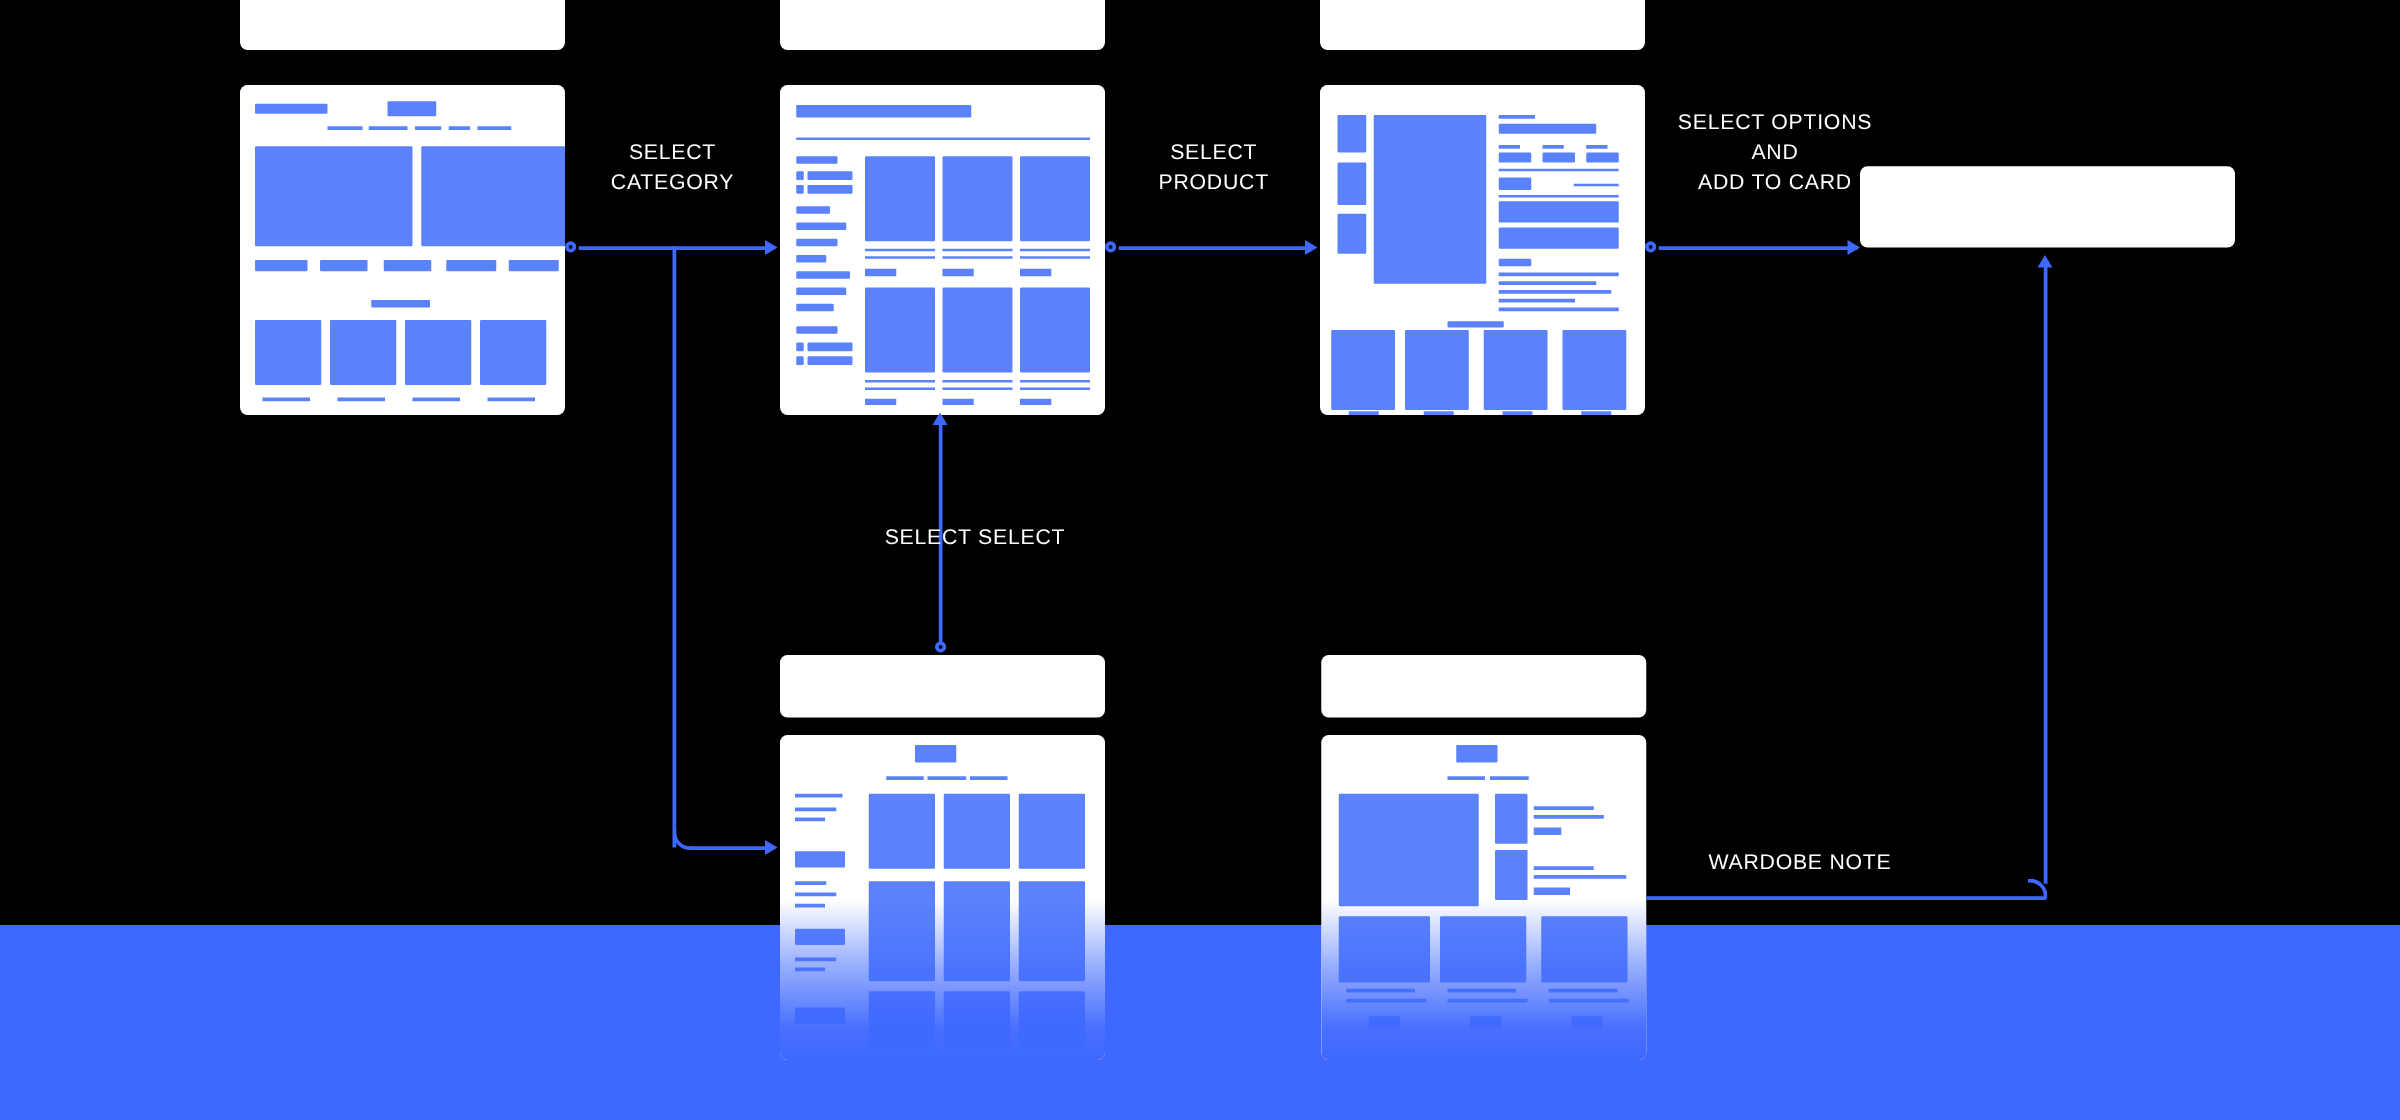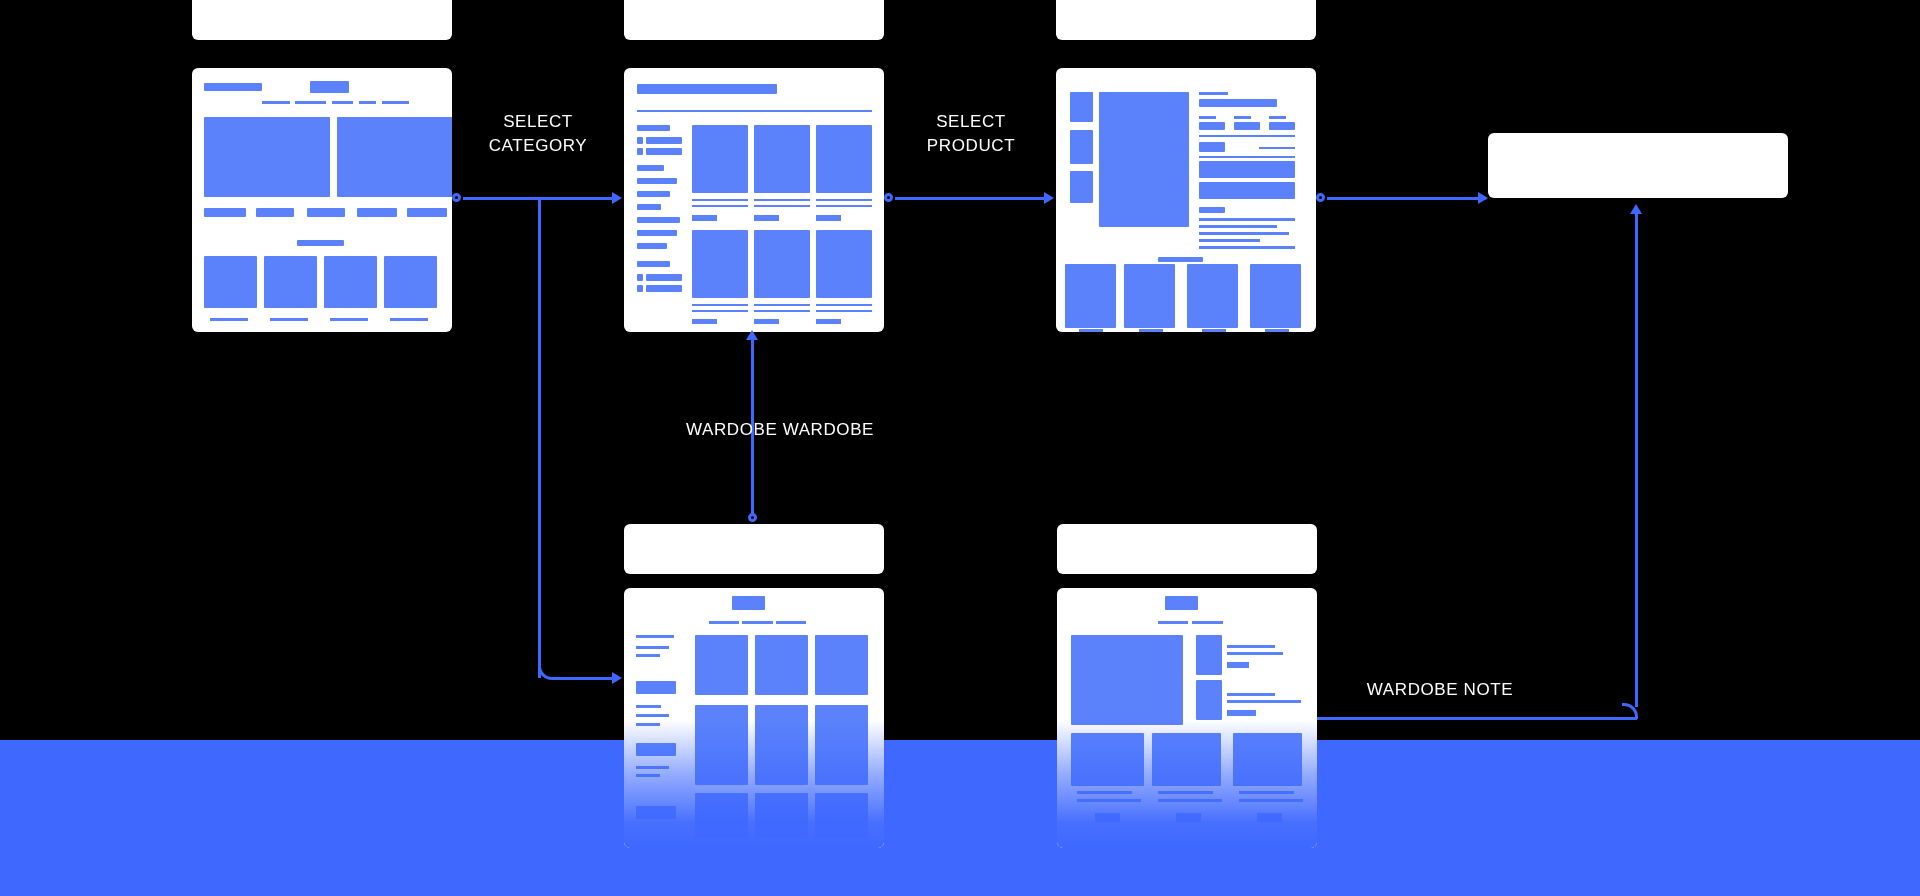--- a/index.html
+++ b/index.html
@@ -315,18 +315,21 @@
   <div class="elbow-tr" style="left:1622px; top:703px; width:16px; height:16px;"></div>
   <div class="conn v" style="left:1635px; top:212px; height:495px;"></div>
   <div class="arrow-head arrow-up" style="left:1630px; top:204px;"></div>
 
   <div class="label" style="left:460px; top:110px; width:156px;">SELECT
 CATEGORY</div>
 
   <div class="label" style="left:893px; top:110px; width:156px;">SELECT
 PRODUCT</div>
 
-
-  <div class="label" style="left:680px; top:418px; width:200px;">WARDOBE WARDOBE</div>
+  <div class="label" style="left:1325px; top:86px; width:190px;">SELECT OPTIONS
+AND
+ADD TO CARD</div>
+
+  <div class="label" style="left:680px; top:418px; width:200px;">SELECT SELECT</div>
 
   <div class="label" style="left:1340px; top:678px; width:200px;">WARDOBE NOTE</div>
 
 </div>
 
 </body></html>

